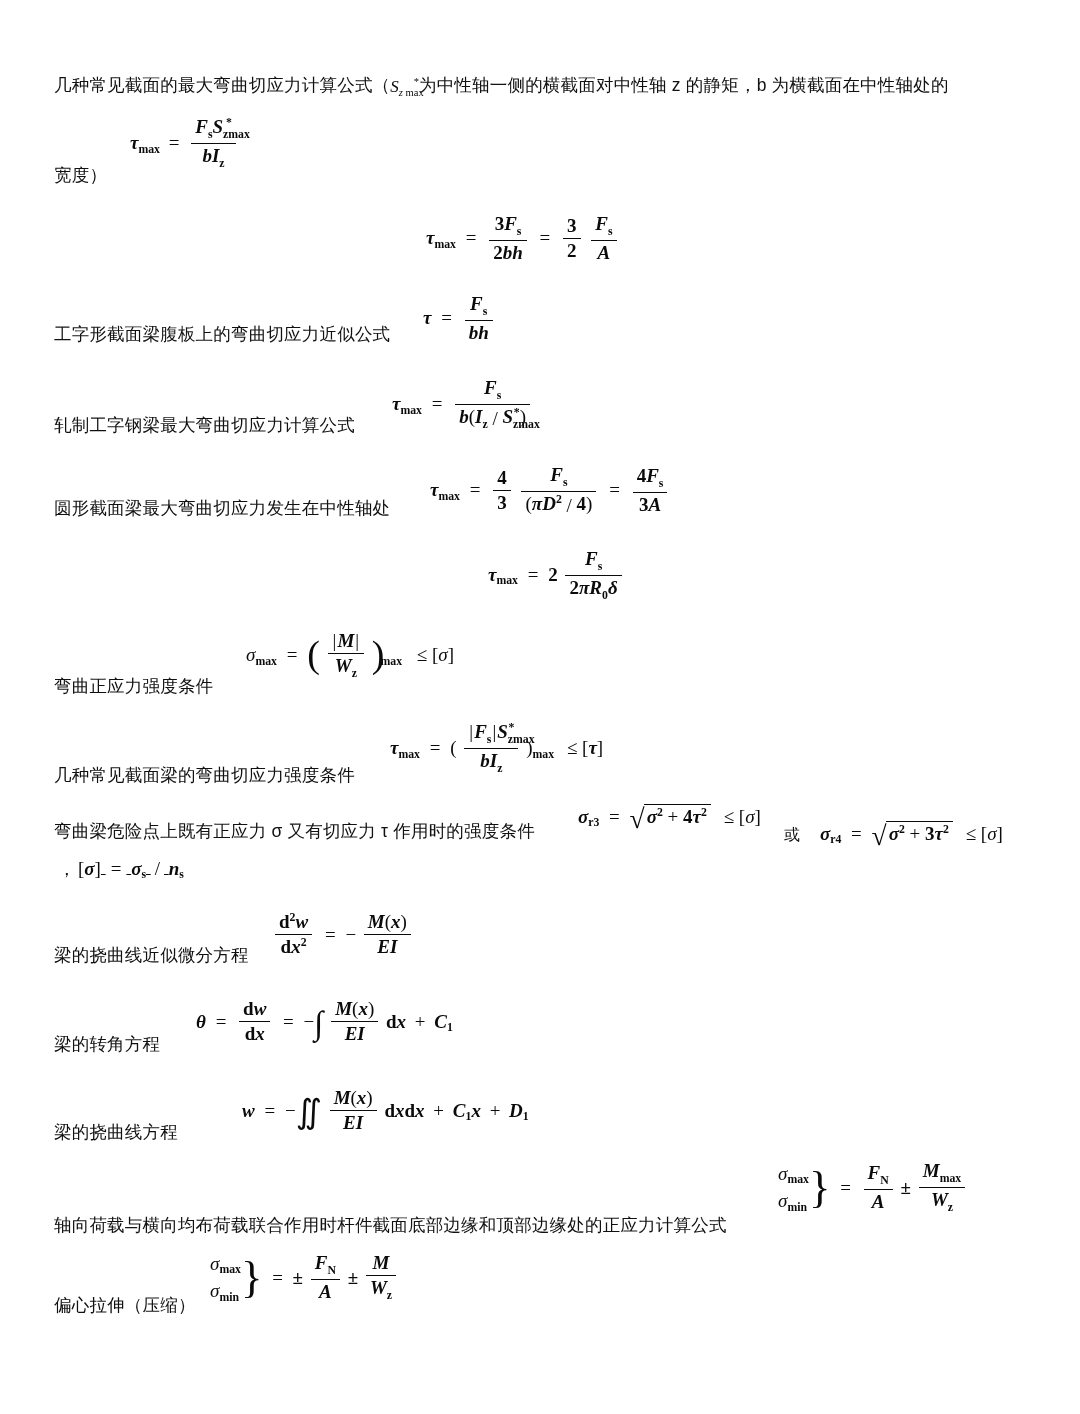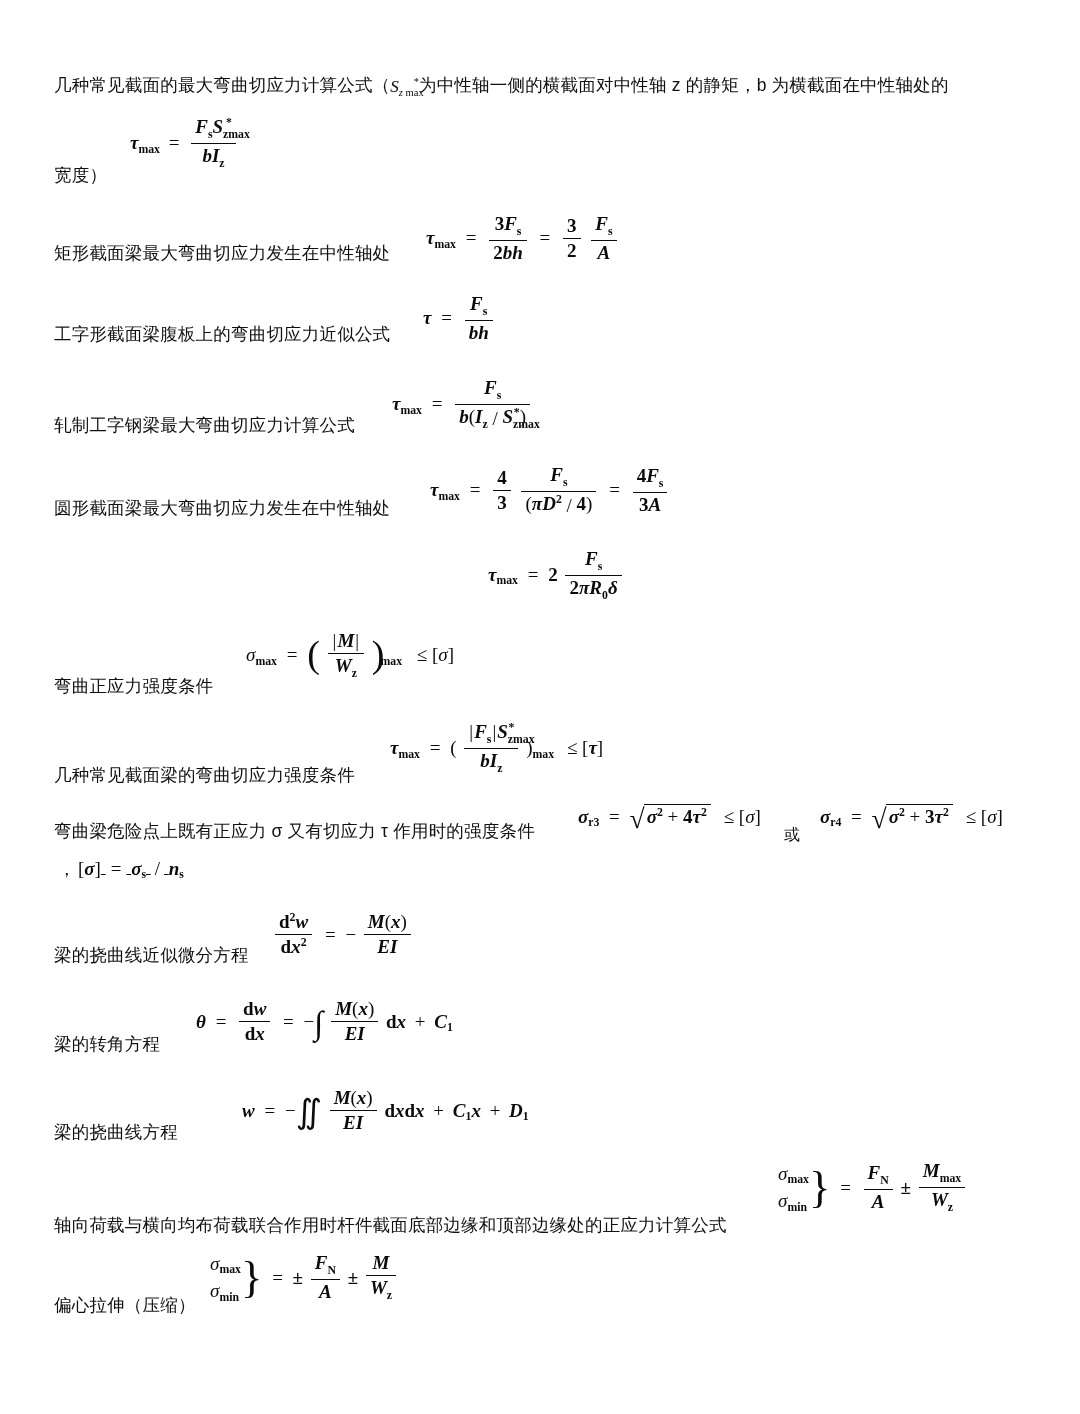--- a/index.html
+++ b/index.html
@@ -78,21 +78,20 @@
   <div class="blk formula" style="left:130px; top:116px; font-size:19px;">
     <span class="m b it">τ</span><sub class="sm b">max</sub>
     <span class="m" style="margin:0 4px;">=</span>
     <span class="frac">
       <span class="num"><span class="bi">F</span><sub class="sm b">s</sub><span class="bi">S</span><sub class="sm b">zmax</sub><sup class="sm b" style="margin-left:-24px;">*</sup></span>
       <span class="den"><span class="bi">b</span><span class="bi">I</span><sub class="sm b">z</sub></span>
     </span>
   </div>
   <div class="blk label" style="left:54px; top:162px;">宽度）</div>
 
-  <div class="blk label" style="left:54px; top:240px;">矩形截面梁最大弯曲切应力发生在中性轴处</div>
   <div class="blk formula" style="left:426px; top:213px; font-size:19px;">
     <span class="m b it">τ</span><sub class="sm b">max</sub>
     <span class="m" style="margin:0 5px;">=</span>
     <span class="frac"><span class="num"><span class="b">3</span><span class="bi">F</span><sub class="sm b">s</sub></span><span class="den"><span class="b">2</span><span class="bi">bh</span></span></span>
     <span class="m" style="margin:0 5px;">=</span>
     <span class="frac"><span class="num b">3</span><span class="den b">2</span></span>
     <span class="frac"><span class="num"><span class="bi">F</span><sub class="sm b">s</sub></span><span class="den bi">A</span></span>
   </div>
 
   <div class="blk label" style="left:54px; top:321px;">工字形截面梁腹板上的弯曲切应力近似公式</div>
@@ -165,21 +164,21 @@
 
   <div class="blk label" style="left:54px; top:818px;">弯曲梁危险点上既有正应力 σ 又有切应力 τ 作用时的强度条件</div>
   <div class="blk formula" style="left:578px; top:804px; font-size:19px;">
     <span class="m it b">σ</span><sub class="sm b">r3</sub>
     <span class="m" style="margin:0 5px;">=</span>
     <span class="radical">√</span><span class="sqrt"><span class="it b">σ</span><sup class="sm b">2</sup> + <span class="b">4</span><span class="it b">τ</span><sup class="sm b">2</sup></span>
     <span class="m" style="margin-left:8px;">≤</span>
     <span class="m">[<span class="it">σ</span>]</span>
   </div>
   <div class="blk label" style="left:784px; top:823px; font-size:16px;">或</div>
-  <div class="blk formula" style="left:820px; top:804px; font-size:19px;">
+  <div class="blk formula" style="left:820px; top:821px; font-size:19px;">
     <span class="m it b">σ</span><sub class="sm b">r4</sub>
     <span class="m" style="margin:0 5px;">=</span>
     <span class="radical">√</span><span class="sqrt"><span class="it b">σ</span><sup class="sm b">2</sup> + <span class="b">3</span><span class="it b">τ</span><sup class="sm b">2</sup></span>
     <span class="m" style="margin-left:8px;">≤</span>
     <span class="m">[<span class="it">σ</span>]</span>
   </div>
 
   <div class="blk label" style="left:58px; top:856px;">，</div>
   <div class="blk formula" style="left:78px; top:856px; font-size:19px;text-decoration:underline;">
     <span class="m">[<span class="it b">σ</span>]</span>

